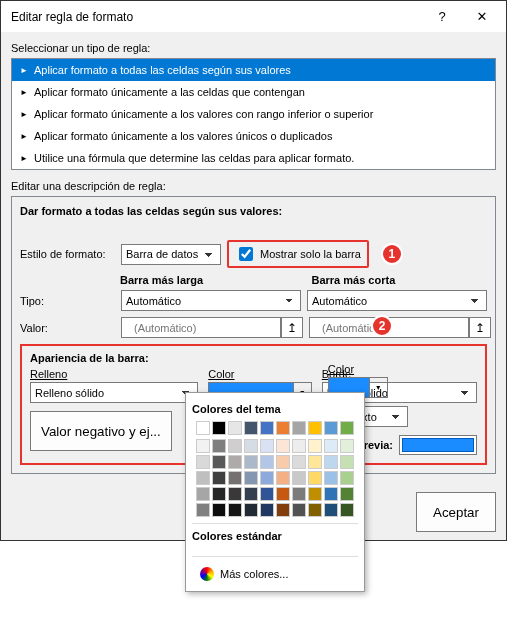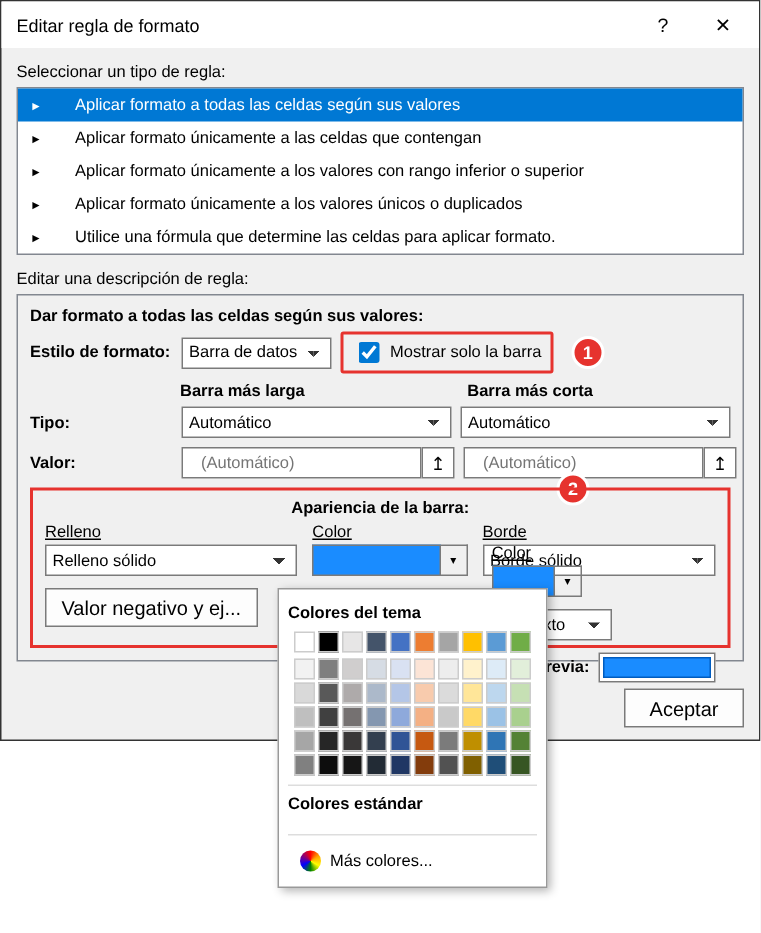--- a/index.html
+++ b/index.html
@@ -4,47 +4,47 @@
 <style>
 * { box-sizing: border-box; font-family: "Segoe UI", Tahoma, sans-serif; }
 body { margin: 0; background: #fff; font-size: 11px; }
 .dialog { width: 507px; border: 1px solid #333; background: #f0f0f0; position: relative; }
 .titlebar { display: flex; align-items: center; padding: 8px 4px 8px 10px; background: #fff; font-size: 12px; }
 .titlebar .title { flex: 1; }
 .titlebar .btn { width: 40px; text-align: center; font-size: 13px; cursor: pointer; }
 .body { padding: 6px 10px 10px; }
 .section-label { font-size: 11px; margin: 4px 0; }
 .rule-list { border: 1px solid #828790; background: #fff; }
-.rule-item { padding: 5px 8px 5px 38px; position: relative; cursor: pointer; }
+.rule-item { padding: 5px 8px 5px 22px; position: relative; cursor: pointer; }
 .rule-item.selected { background: #0078d4; color: #fff; }
 .rule-item::before { content: "►"; position: absolute; left: 8px; font-size: 8px; top: 7px; }
 .desc-box { border: 1px solid #828790; padding: 8px; margin-top: 4px; background: #f0f0f0; position: relative; }
-.desc-title { font-weight: bold; margin-bottom: 4px; }
+.desc-title { font-weight: bold; margin-bottom: 23px; }
 .row { display: flex; align-items: center; gap: 6px; margin-bottom: 6px; }
-.lbl { min-width: 95px; font-weight: bold; }
+.lbl { min-width: 95px; }
 select, input[type=text] { border: 1px solid #7a7a7a; background: #fff; padding: 2px 4px; font-size: 11px; height: 21px; }
 select { appearance: none; padding-right: 18px; background-image: linear-gradient(45deg, transparent 50%, #333 50%), linear-gradient(135deg, #333 50%, transparent 50%); background-position: calc(100% - 11px) 8px, calc(100% - 7px) 8px; background-size: 4px 4px, 4px 4px; background-repeat: no-repeat; }
 .checkbox-wrap { display: flex; align-items: center; gap: 4px; border: 2px solid #e6332e; padding: 2px 6px; border-radius: 2px; }
 input[type=checkbox] { width: 14px; height: 14px; accent-color: #0078d4; }
 .callout { position: absolute; width: 22px; height: 22px; border-radius: 50%; background: #e6332e; color: #fff; display: flex; align-items: center; justify-content: center; font-weight: bold; font-size: 12px; border: 2px solid #fff; }
 .bar-cols { display: flex; gap: 16px; margin-top: 4px; }
 .bar-col { flex: 1; }
 .bar-col-hdr { font-weight: bold; margin-bottom: 4px; }
 .spintxt { display: flex; align-items: center; }
 .spintxt input { flex: 1; color: #888; padding-left: 12px; }
 .spintxt .upbtn { width: 22px; height: 21px; border: 1px solid #7a7a7a; background: #fff; display: flex; align-items: center; justify-content: center; font-size: 12px; cursor: pointer; }
 .appearance-box { border: 2px solid #e6332e; padding: 6px 8px 12px; margin-top: 6px; position: relative; }
-.app-title { font-weight: bold; margin-bottom: 4px; text-align: center; }
+.app-title { font-weight: bold; margin-bottom: 4px; }
 .app-cols { display: flex; gap: 10px; }
 .app-col { flex: 1; }
 .app-lbl { text-decoration: underline; margin-bottom: 2px; }
 .color-sel { display: flex; }
 .color-sel .swatch { flex: 1; height: 21px; border: 1px solid #7a7a7a; }
 .color-sel .dd { width: 18px; height: 21px; border: 1px solid #7a7a7a; border-left: none; display: flex; align-items: center; justify-content: center; font-size: 8px; }
-.btn-std { border: 1px solid #7a7a7a; background: #fdfdfd; padding: 3px 10px; cursor: pointer; height: 26px; display: inline-flex; align-items: center; }
+.btn-std { border: 1px solid #7a7a7a; background: #fdfdfd; padding: 3px 10px; cursor: pointer; height: 40px; display: inline-flex; align-items: center; }
 .right-side { position: absolute; right: 18px; top: 166px; display: flex; flex-direction: column; gap: 8px; }
 .rs-row { display: flex; align-items: center; gap: 6px; }
 .preview { width: 78px; height: 20px; border: 1px solid #7a7a7a; padding: 2px; background: #fff; }
 .preview-bar { width: 100%; height: 100%; background: #1a8cff; border: 1px solid #005cbf; }
 .buttons { display: flex; justify-content: flex-end; gap: 8px; padding: 8px 10px; }
 .color-popup { position: absolute; left: 185px; top: 392px; width: 180px; background: #fff; border: 1px solid #999; box-shadow: 2px 2px 6px rgba(0,0,0,0.3); padding: 6px; }
 .pop-hdr { font-weight: bold; text-align: left; margin: 4px 0 6px; font-size: 11px; }
 .palette { display: grid; grid-template-columns: repeat(10, 14px); gap: 2px; justify-content: center; }
 .palette .sw { width: 14px; height: 14px; border: 1px solid #ccc; cursor: pointer; }
 .palette2 { display: grid; grid-template-columns: repeat(10, 14px); gap: 2px; justify-content: center; margin-bottom: 8px; }

